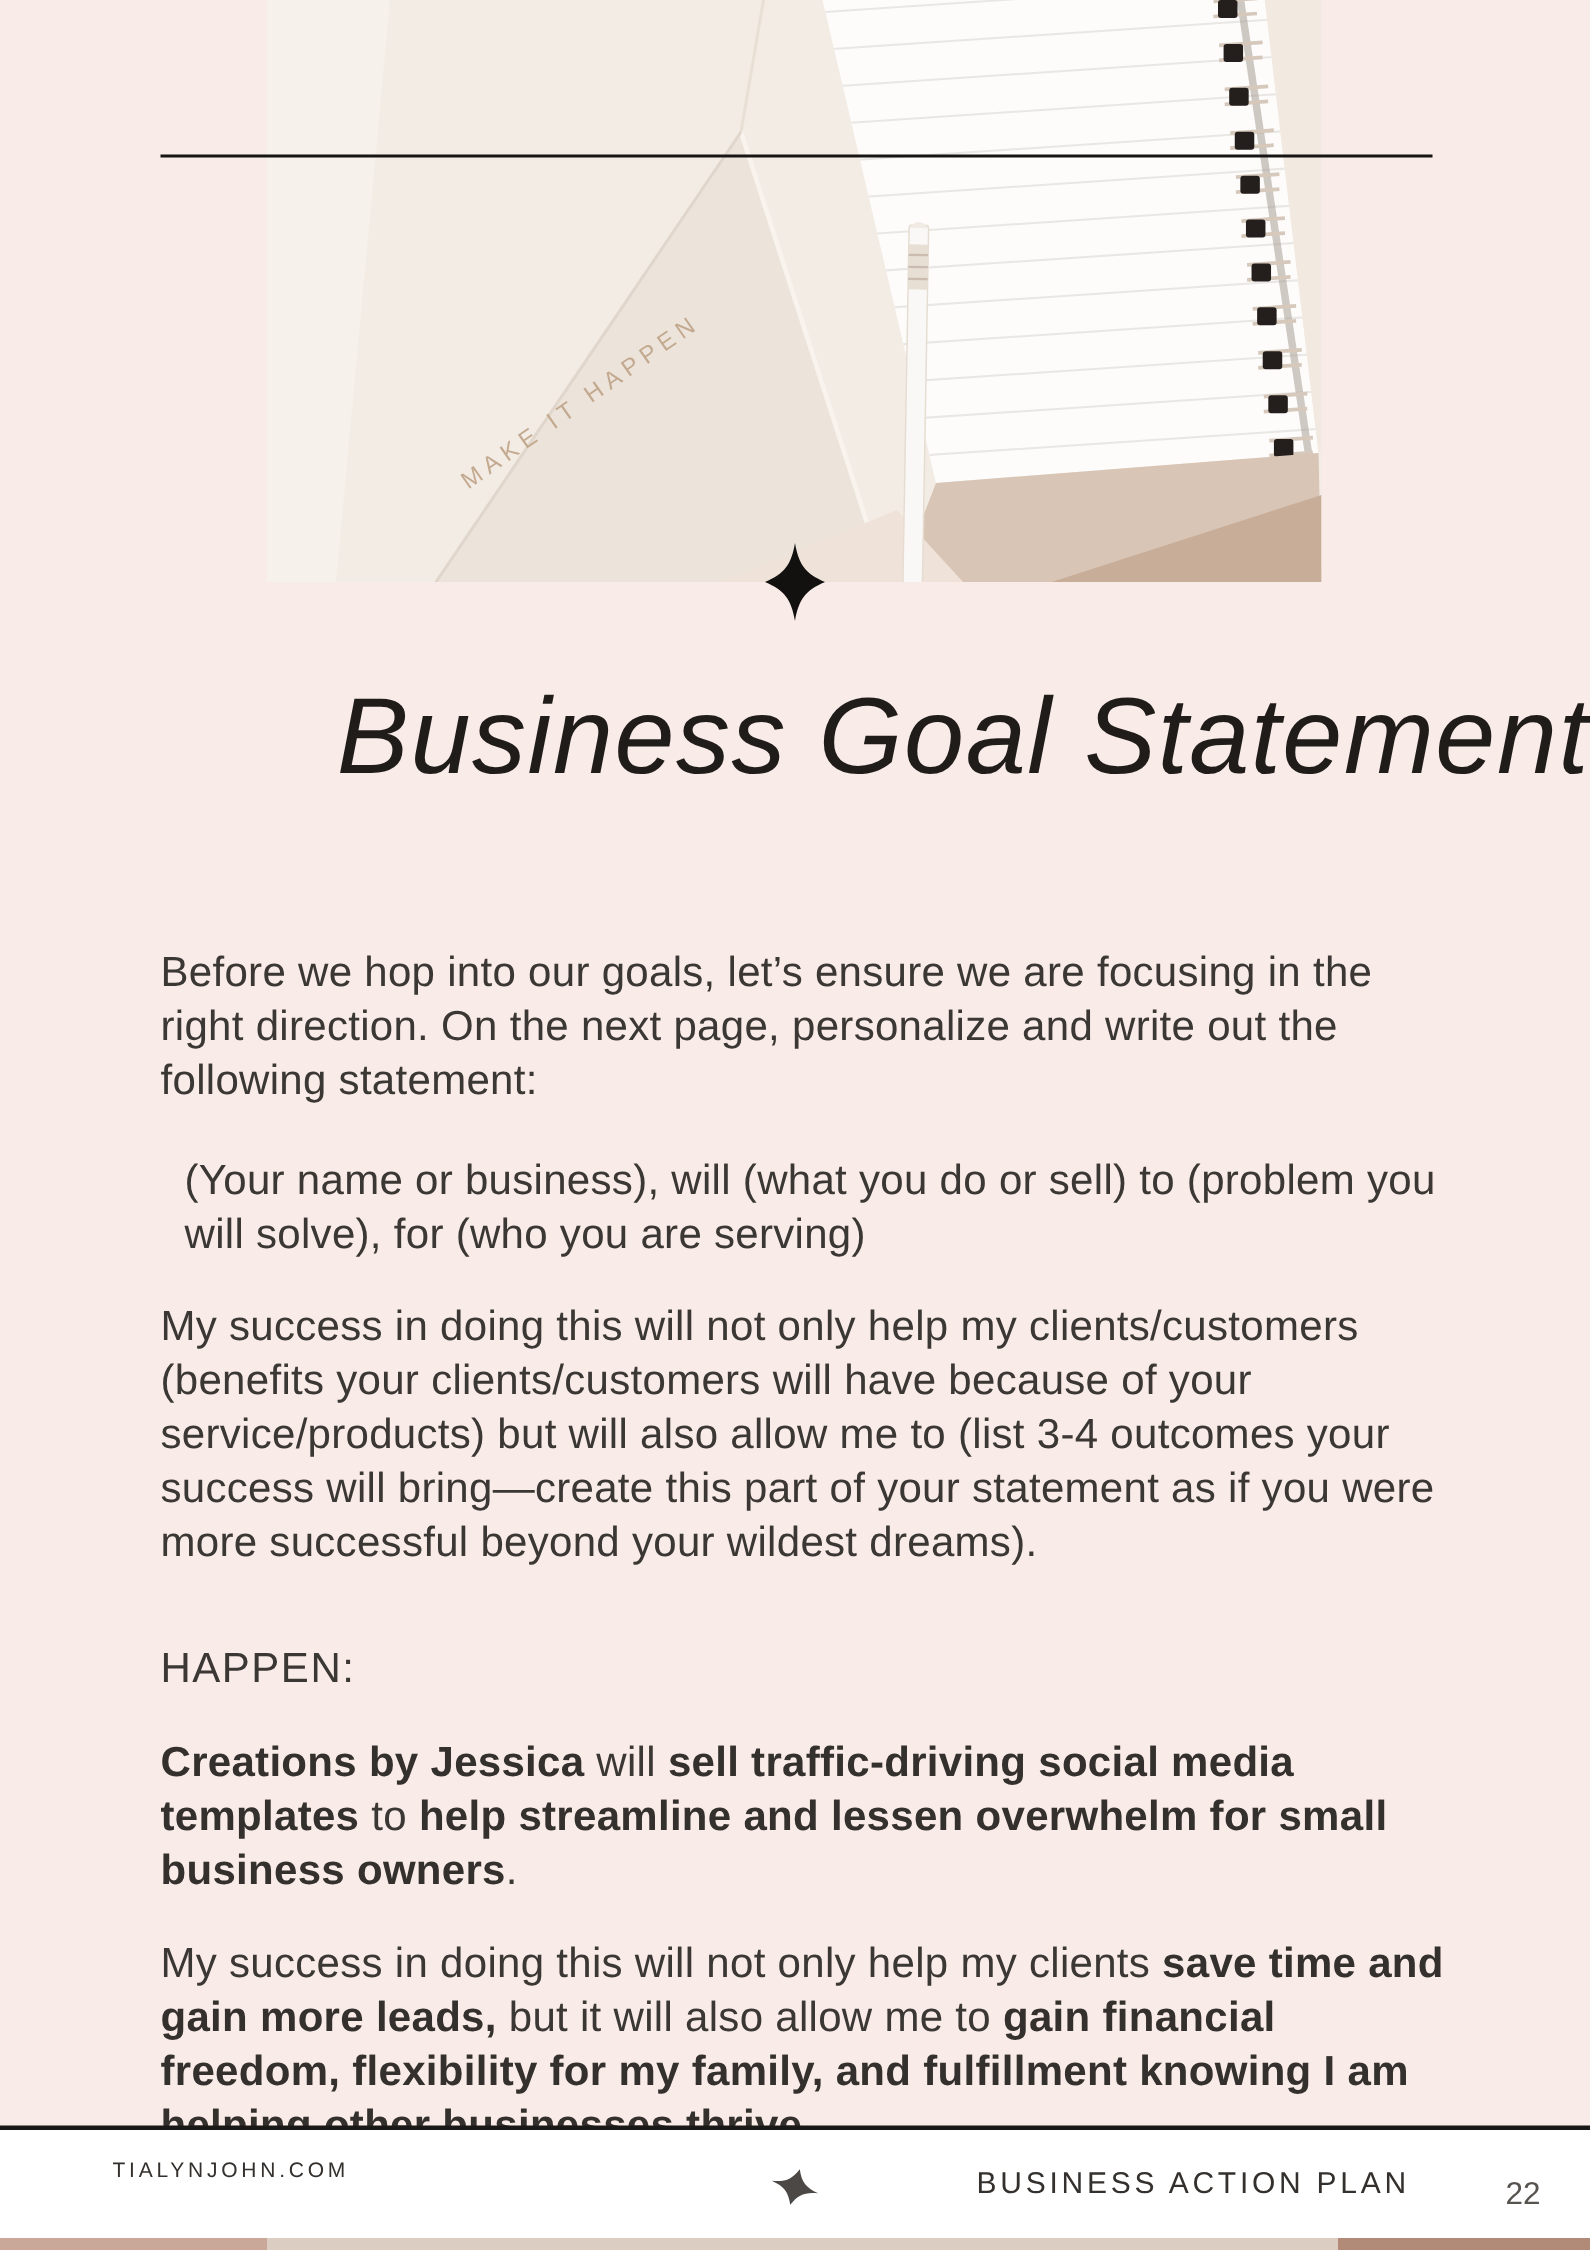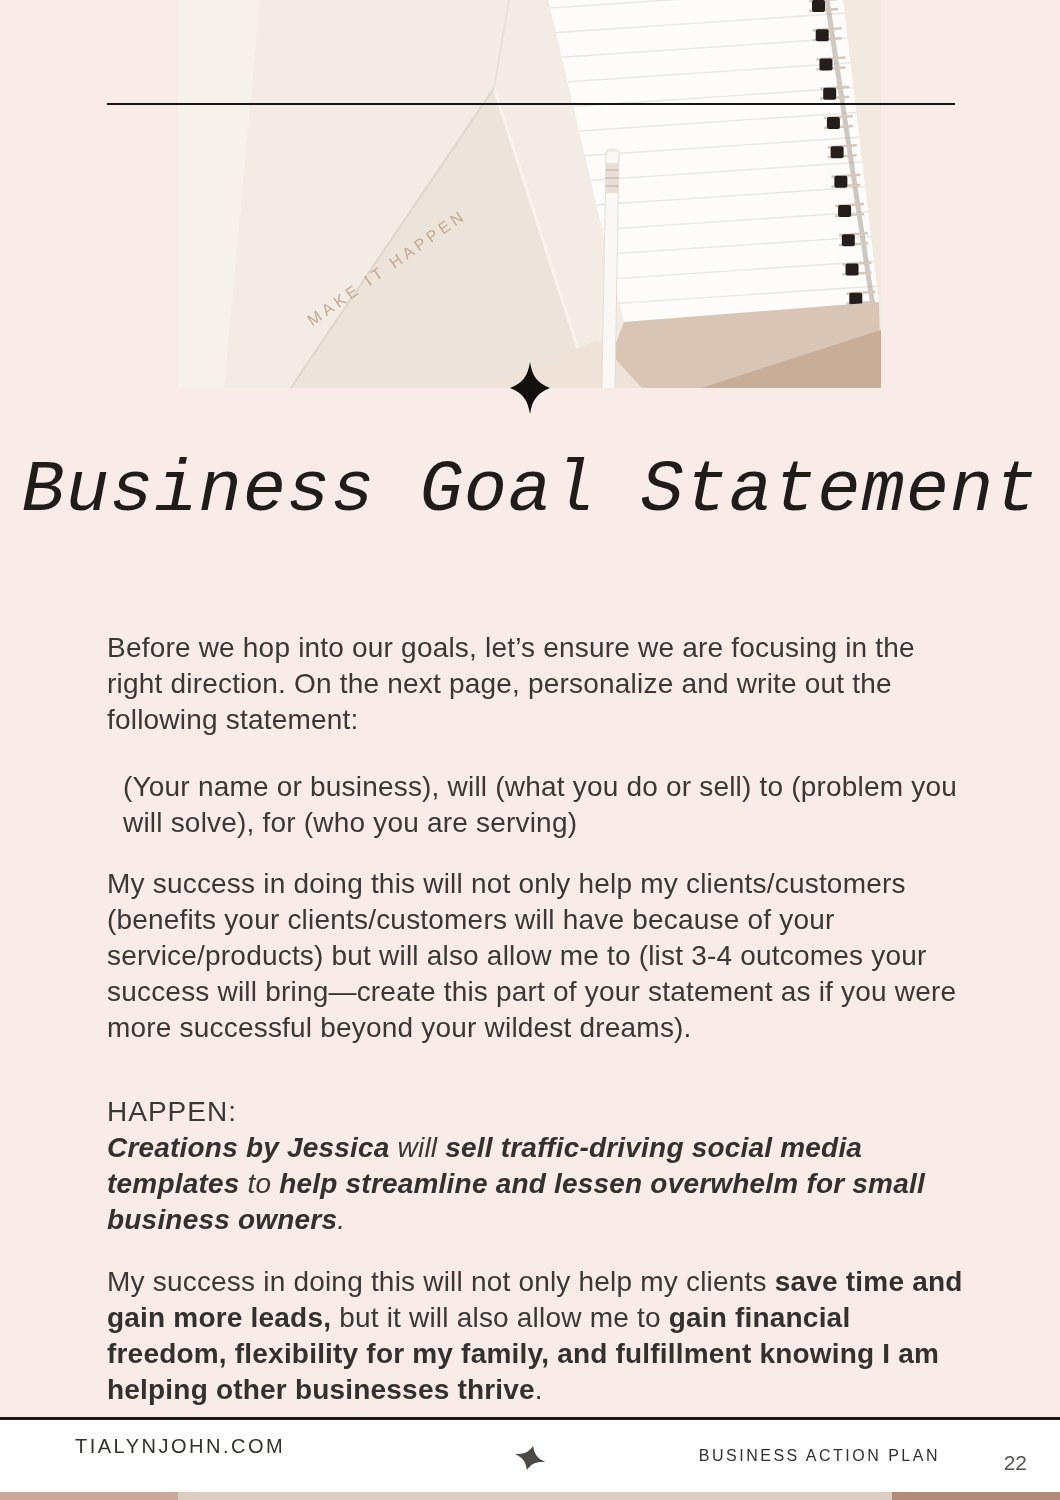--- a/index.html
+++ b/index.html
@@ -19,50 +19,50 @@
   .hero-photo svg{display:block;}
   .top-rule{
     position:absolute;left:107px;top:103px;width:848px;height:2px;
     background:#171514;
   }
   .hero-sparkle{
     position:absolute;left:507px;top:362px;width:46px;height:52px;
   }
   .page-title{
     position:absolute;left:0;top:452px;width:1060px;margin:0;
-    text-align:center;
-    font-family:Liberation Mono, monospace;font-style:italic;font-weight:400;
+    text-align:right;
+    font-family:Liberation Sans, sans-serif;font-style:italic;font-weight:400;
     font-size:72px;line-height:1.1;letter-spacing:1px;color:#1f1c1a;
   }
   
   .copy{
     position:absolute;left:107px;top:630px;width:862px;
     color:#3a3734;font-size:28px;line-height:36px;letter-spacing:.2px;
   }
   .copy p{margin:0;}
   .copy .p-template{margin-top:31px;margin-left:16px;}
   .copy .p-success{margin-top:25px;}
   .copy .p-example-label{margin-top:48px;letter-spacing:1px;}
-  .copy .p-example-1{font-style:italic;}
+  .copy .p-example-1{margin-top:27px;}
   .copy .p-example-2{margin-top:26px;}
   .copy b{font-weight:700;color:#34302d;}
   
   .footer-rule{
     position:absolute;left:0;top:1417px;width:1060px;height:3px;background:#1b1917;
   }
   .footer{
     position:absolute;left:0;top:1420px;width:1060px;height:72px;background:#ffffff;
   }
   .footer-site{
     position:absolute;left:75px;top:0;height:52px;display:flex;align-items:center;
-    font-size:20px;letter-spacing:2.5px;color:#33302d;
+    font-size:14px;letter-spacing:2.5px;color:#33302d;
   }
   .footer-doc{
     position:absolute;right:120px;top:0;height:72px;display:flex;align-items:center;
-    font-size:16px;letter-spacing:2.5px;color:#33302d;
+    font-size:20px;letter-spacing:2.5px;color:#33302d;
   }
   .footer-sparkle{
     position:absolute;left:514px;top:22px;width:32px;height:32px;
     transform:rotate(105deg);
   }
   .footer-pagenum{
     position:absolute;right:33px;top:0;height:86px;display:flex;align-items:center;
     font-size:21px;color:#57534f;
   }
   

